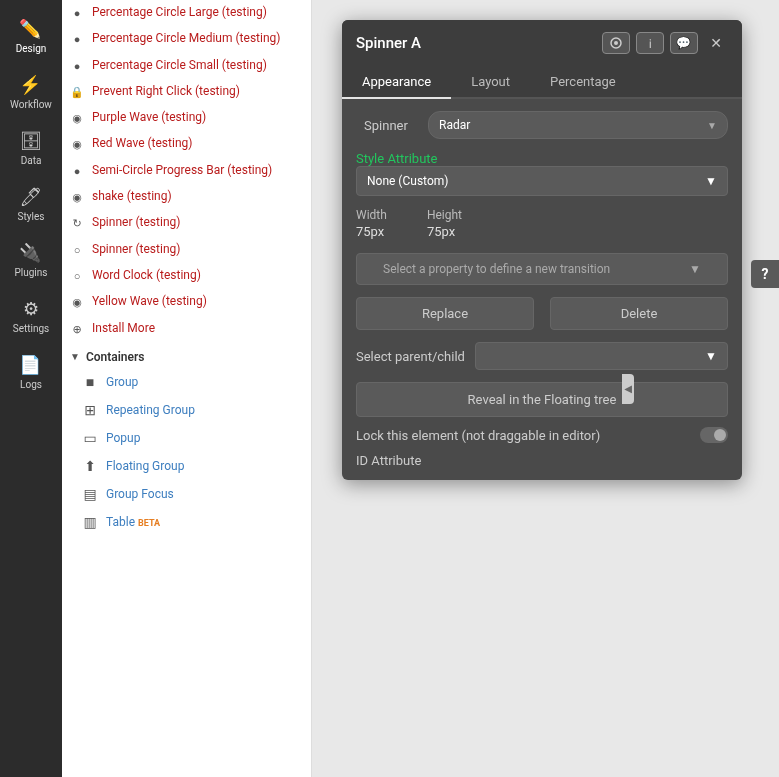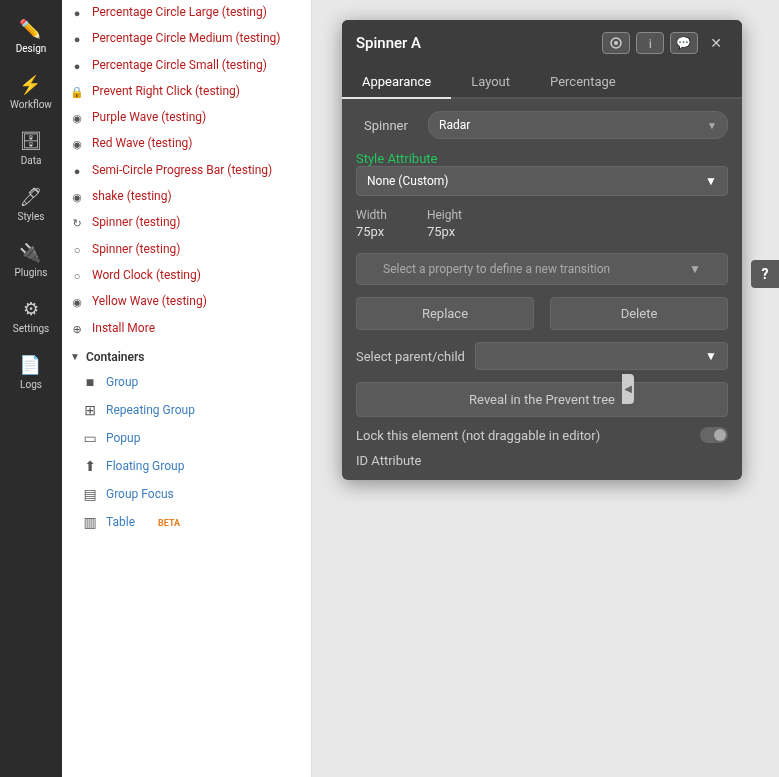--- a/index.html
+++ b/index.html
@@ -106,21 +106,21 @@
       flex-shrink: 0;
     }
     .container-item .item-text {
       color: #3d7ebf;
       font-size: 12px;
     }
     .beta-badge {
       font-size: 9px;
       color: #e67e22;
       font-weight: bold;
-      margin-left: 20px;
+      margin-left: 0;
     }
 
     
     .collapse-handle {
       position: absolute;
       left: 310px;
       top: 50%;
       transform: translateY(-50%);
       width: 12px;
       height: 30px;
@@ -607,21 +607,21 @@
       </div>
 
       <div class="parent-child-row">
         <span class="parent-child-label">Select parent/child</span>
         <div class="parent-child-select">
           <span></span>
           <span class="arrow">▼</span>
         </div>
       </div>
 
-      <div class="reveal-btn">Reveal in the Prevent tree</div>
+      <div class="reveal-btn">Reveal in the Floating tree</div>
 
       <div class="lock-row">
         <span class="lock-label">Lock this element (not draggable in editor)</span>
         <div class="lock-toggle"></div>
       </div>
 
       <div class="id-attr-label">ID Attribute</div>
 
     </div>
   </div>

